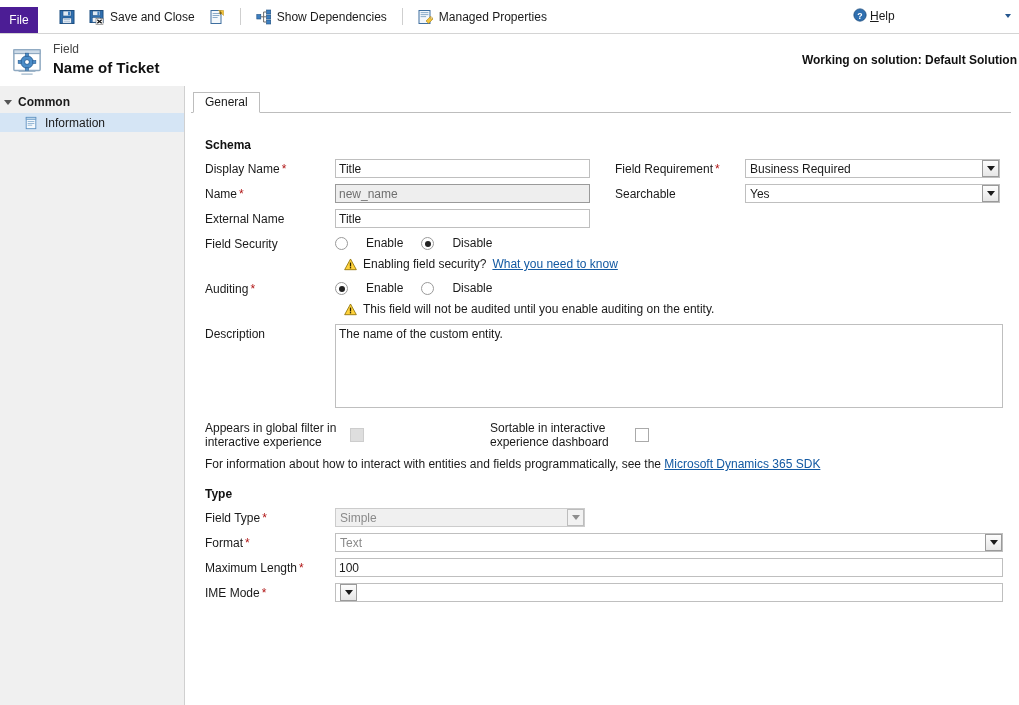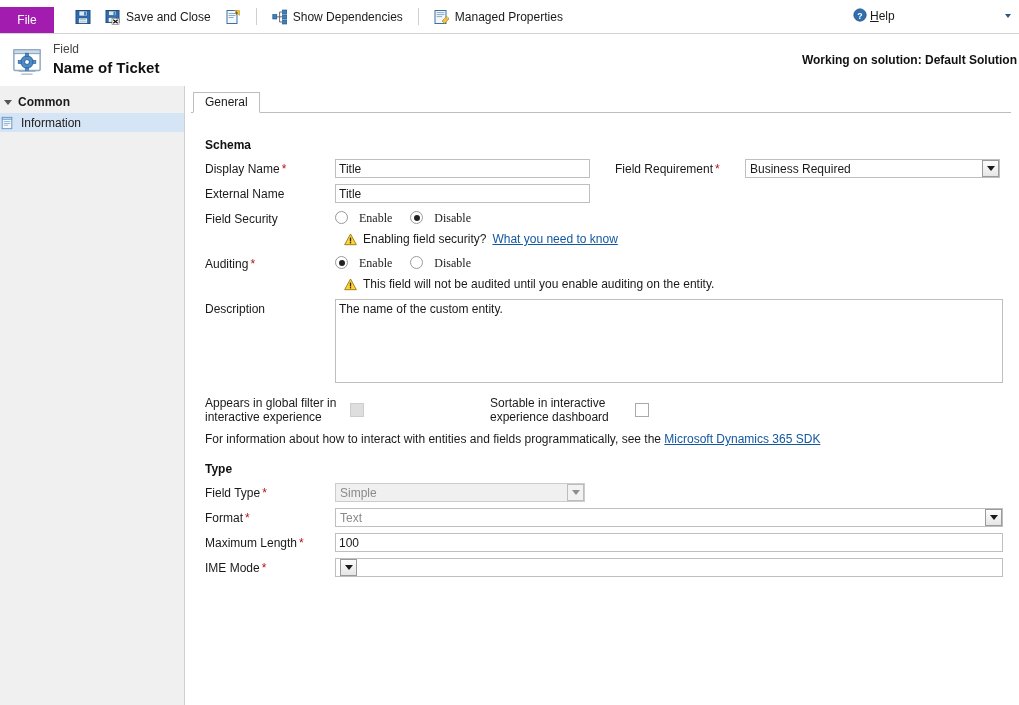--- a/index.html
+++ b/index.html
@@ -19,24 +19,24 @@
   
   .ribbon {
     position: relative;
     height: 33px;
     background: #ffffff;
     border-bottom: 1px solid #d4d4d4;
     display: flex;
     align-items: stretch;
   }
   .file-tab {
-    width: 54px;
+    width: 38px;
     margin-top: 7px;
     margin-bottom: 0;
-    background: #a21caf;
+    background: #4c1d95;
     color: #ffffff;
     font-size: 12px;
     display: flex;
     align-items: center;
     justify-content: center;
     cursor: default;
     height: 26px;
     box-sizing: border-box;
     text-align: right;
   }
@@ -156,20 +156,21 @@
     border-left: 4px solid transparent;
     border-right: 4px solid transparent;
     border-top: 5px solid #555;
     margin-right: 2px;
   }
   .nav-item {
     display: flex;
     align-items: center;
     gap: 7px;
     height: 19px;
+    padding-left: 24px;
     font-size: 12px;
     color: #1a1a1a;
     cursor: default;
   }
   .nav-item.selected { background: #d5e5f5; }
   .nav-icon { width: 14px; height: 14px; flex: none; display: block; }
 
   
   .main {
     flex: 1;
@@ -282,21 +283,21 @@
     border-right: 4px solid transparent;
     border-top: 5px solid #1a1a1a;
   }
   .sel.disabled .chev { border-top-color: #8e8e8e; }
   .w-sel-right { width: 255px; }
   .w-sel-type  { width: 250px; }
   .w-sel-wide  { width: 668px; }
 
   
   .radios { display: flex; align-items: center; gap: 18px; padding-top: 2px; }
-  .radio { display: flex; align-items: flex-start; gap: 11px; cursor: default; font-size: 12px; font-family: Liberation Serif, serif; }
+  .radio { display: flex; align-items: flex-end; gap: 18px; cursor: default; font-size: 12px; }
   .rdot {
     width: 13px; height: 13px;
     border-radius: 50%;
     border: 1px solid #9a9a9a;
     background: #ffffff;
     box-sizing: border-box;
     display: flex; align-items: center; justify-content: center;
     flex: none;
   }
   .rdot.on::after {
@@ -507,20 +508,35 @@
           <div class="lbl"><span>Field Requirement</span><span class="req">*</span></div>
           <div class="sel w-sel-right">
             <span class="txt">Business Required</span>
             <span class="arrowbox">
               <span class="chev"></span>
             </span>
           </div>
         </div>
       </div>
 
+      <div class="row">
+        <div class="col-left">
+          <div class="lbl"><span>Name</span><span class="req">*</span></div>
+          <input class="inp w-input disabled" type="text" disabled="" value="new_name" style="">
+        </div>
+        <div class="col-right">
+          <div class="lbl">Searchable</div>
+          <div class="sel w-sel-right">
+            <span class="txt">Yes</span>
+            <span class="arrowbox">
+              <span class="chev"></span>
+            </span>
+          </div>
+        </div>
+      </div>
 
       <div class="row">
         <div class="col-left">
           <div class="lbl">External Name</div>
           <input class="inp w-input" type="text" value="Title" style="">
         </div>
       </div>
 
       <div class="row">
         <div class="col-left">

